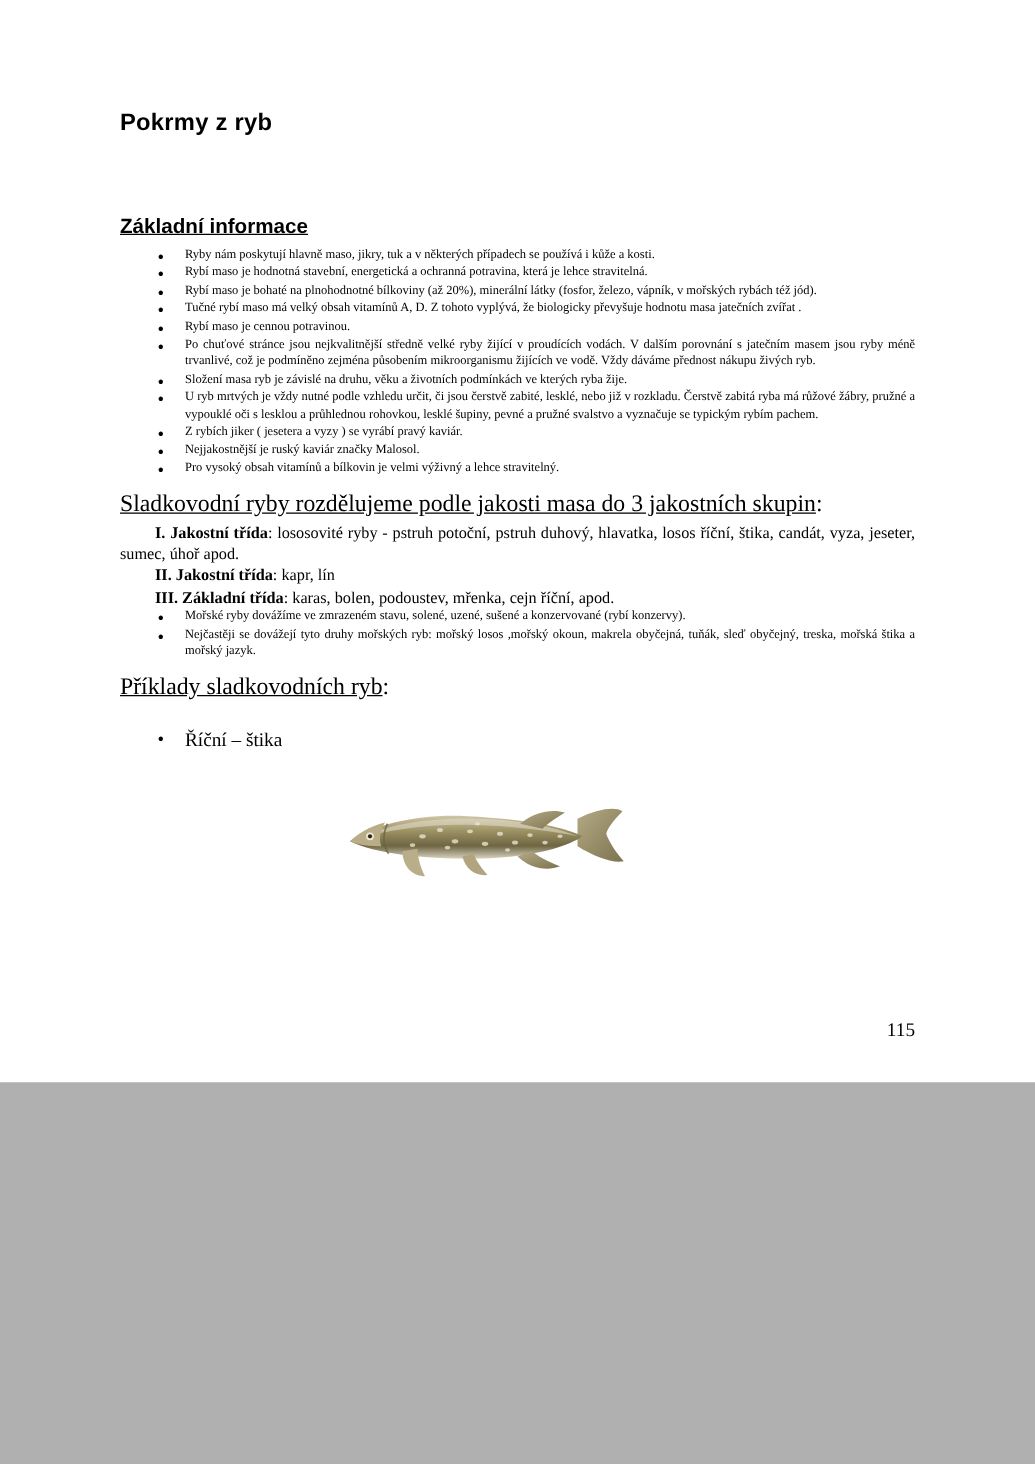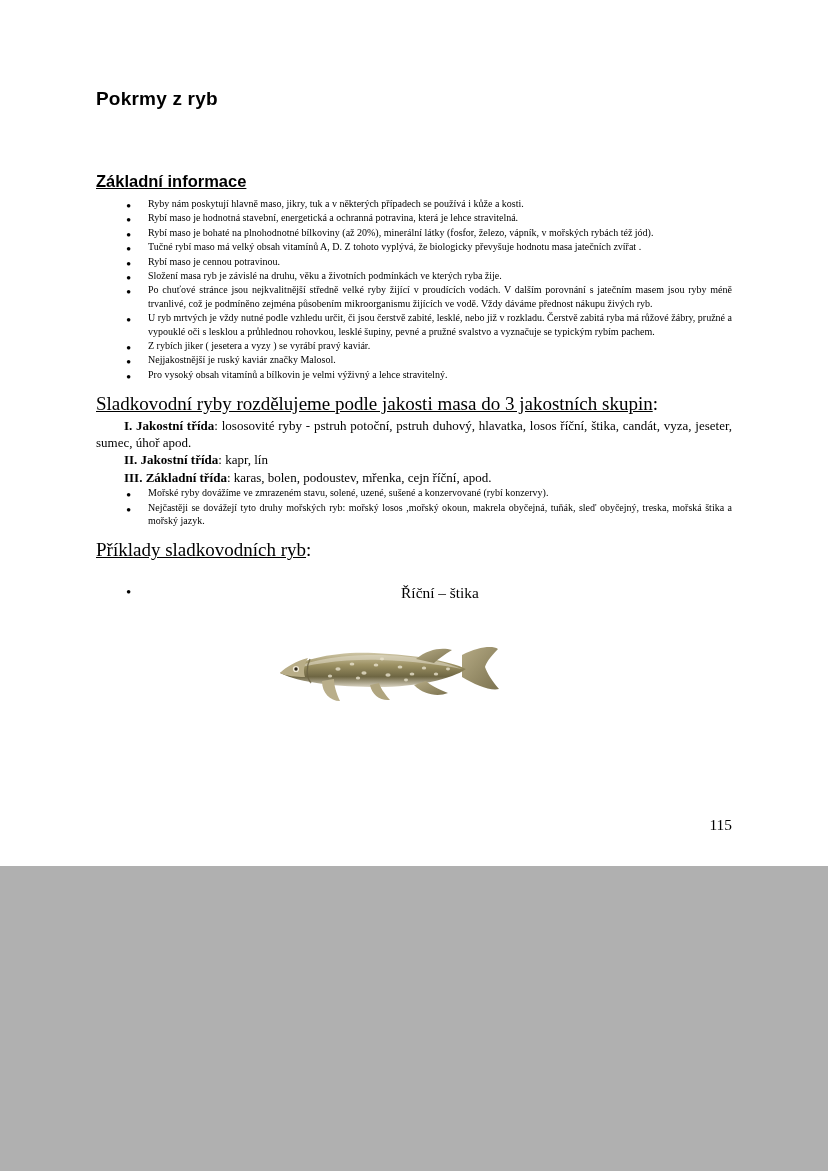--- a/index.html
+++ b/index.html
@@ -96,21 +96,20 @@
     bottom: 32px;
     font-size: 15.4px;
     color: #000;
   }
   .bullet-item-plain {
     font-size: 15.4px;
     line-height: 1.34;
     position: relative;
     padding-left: 52px;
     margin-top: 20px;
-    text-align: center;
   }
   .bullet-item-plain::before {
     content: "\2022";
     position: absolute;
     left: 30px;
     top: -1px;
     font-size: 15px;
   }
 </style>
 </head>
@@ -121,22 +120,22 @@
   <h1 class="doc-title">Pokrmy z ryb</h1>
 
   <h2 class="section-heading">Základní informace</h2>
 
   <ul class="bullets">
     <li>Ryby  nám poskytují hlavně maso, jikry, tuk a v některých případech se používá i kůže a kosti.</li>
     <li>Rybí maso je hodnotná stavební, energetická a ochranná potravina, která je lehce stravitelná.</li>
     <li>Rybí maso je bohaté na plnohodnotné bílkoviny (až 20%), minerální látky (fosfor, železo, vápník, v mořských rybách též jód).</li>
     <li>Tučné rybí maso má velký obsah vitamínů A, D.  Z tohoto vyplývá, že biologicky převyšuje hodnotu masa jatečních zvířat .</li>
     <li>Rybí maso je cennou potravinou.</li>
+    <li>Po chuťové stránce jsou nejkvalitnější středně velké ryby žijící v proudících vodách. V dalším porovnání s jatečním masem jsou ryby méně trvanlivé, což je podmíněno zejména působením mikroorganismu žijících ve vodě. Vždy dáváme přednost nákupu živých ryb.</li>
     <li>Složení masa ryb je závislé na druhu, věku a životních podmínkách ve kterých ryba žije.</li>
-    <li>Po chuťové stránce jsou nejkvalitnější středně velké ryby žijící v proudících vodách. V dalším porovnání s jatečním masem jsou ryby méně trvanlivé, což je podmíněno zejména působením mikroorganismu žijících ve vodě. Vždy dáváme přednost nákupu živých ryb.</li>
     <li>U ryb mrtvých je vždy nutné podle vzhledu určit, či jsou čerstvě zabité, lesklé, nebo již v rozkladu. Čerstvě zabitá ryba má růžové žábry, pružné a vypouklé oči s lesklou a průhlednou rohovkou, lesklé šupiny, pevné a pružné svalstvo a vyznačuje se typickým rybím pachem.</li>
     <li>Z rybích jiker ( jesetera a vyzy ) se vyrábí pravý kaviár.</li>
     <li>Nejjakostnější je ruský kaviár značky Malosol.</li>
     <li>Pro vysoký obsah vitamínů a bílkovin je velmi výživný a lehce stravitelný.</li>
   </ul>
 
   <p class="para"><span class="u">Sladkovodní ryby rozdělujeme podle jakosti masa do 3 jakostních skupin</span><span>:</span></p>
 
   <p class="indent-para first-ind"><span class="lead">I. Jakostní třída</span><span>: lososovité ryby - pstruh potoční, pstruh duhový, hlavatka, losos říční, štika, candát, vyza, jeseter, sumec, úhoř apod.</span></p>
 

